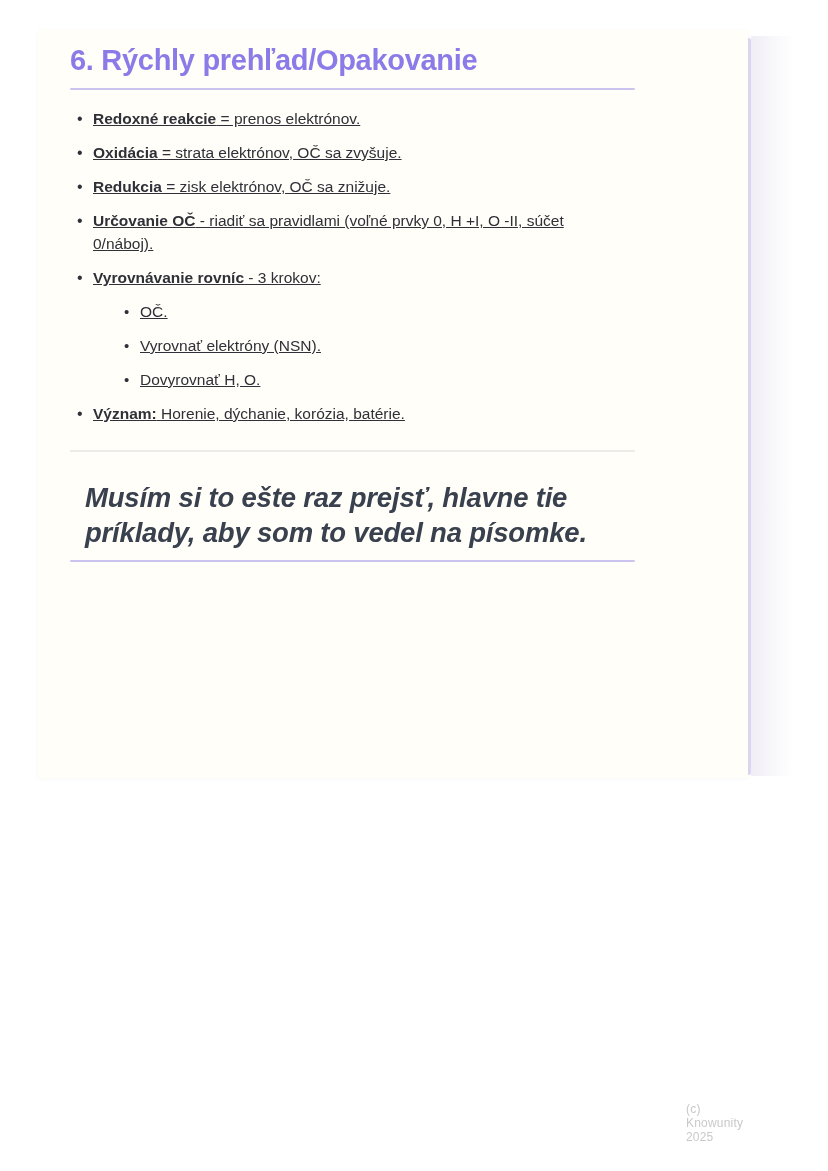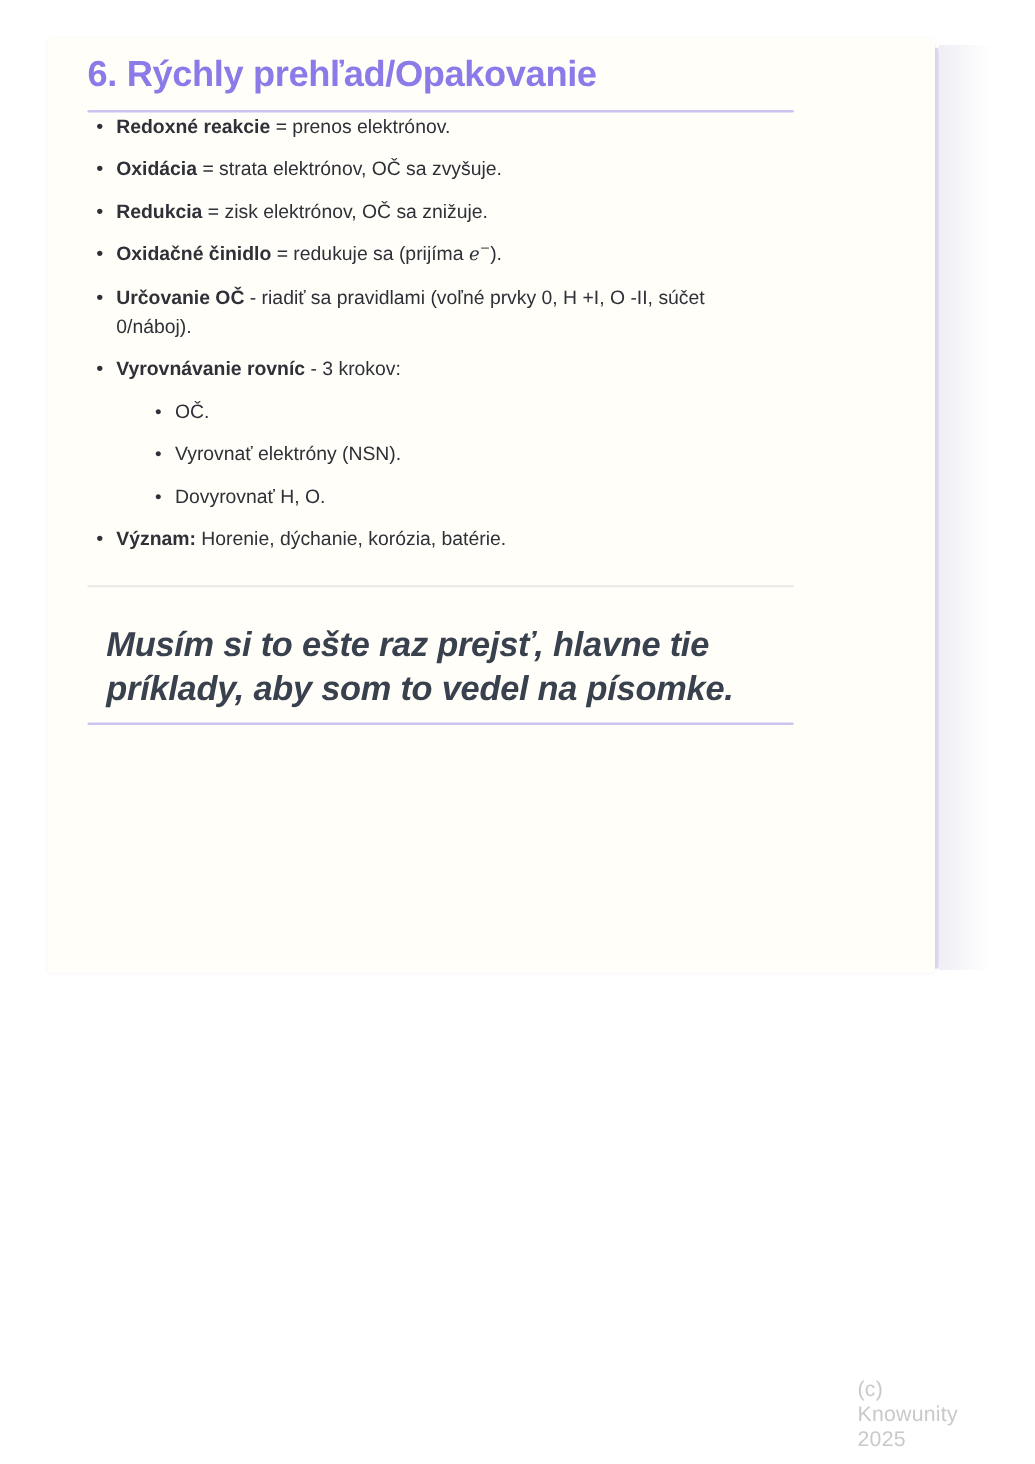--- a/index.html
+++ b/index.html
@@ -46,23 +46,25 @@
   }
   .title-rule {
     width: 565px; height: 2px;
     background: #ccc4f0;
     margin-top: 11px;
     border-radius: 1px;
   }
 
   ul.top-list {
     list-style: none;
+    margin-top: 17px;
     color: #2f3038;
     font-size: 15.5px;
     line-height: 23px;
+    text-decoration: underline;
   }
   ul.top-list > li {
     position: relative;
     padding-left: 23px;
     margin-bottom: 11px;
     max-width: 520px;
   }
   ul.top-list > li::before {
     content: "•";
     position: absolute;
@@ -123,21 +125,21 @@
   .quote-rule {
     width: 565px; height: 2px;
     background: #ccc4f0;
     margin-top: 10px;
     border-radius: 1px;
   }
 
   .footer-credit {
     position: absolute;
     left: 686px; top: 1102px;
-    font-size: 17px;
+    font-size: 12px;
     color: #c9c9c9;
     letter-spacing: 0.2px;
   }
 </style>
 </head>
 <body>
 
 <div class="stage">
 
   <div class="page-edge"></div>
@@ -155,23 +157,20 @@
       </li>
 
       <li>
         <strong>Oxidácia</strong><span> = strata elektrónov, OČ sa zvyšuje.</span>
       </li>
 
       <li>
         <strong>Redukcia</strong><span> = zisk elektrónov, OČ sa znižuje.</span>
       </li>
 
-      <li>
-        <strong>Oxidačné činidlo</strong><span> = redukuje sa (prijíma </span><span class="esym">e</span><span class="esym esup">−</span><span>).</span>
-      </li>
 
 
       <li>
         <strong>Určovanie OČ</strong><span> - riadiť sa pravidlami (voľné prvky 0, H +I, O -II, súčet 0/náboj).</span>
       </li>
 
       <li>
         <strong>Vyrovnávanie rovníc</strong><span> - 3 krokov:</span>
         <ul class="sub-list">
           <li>OČ.</li>

